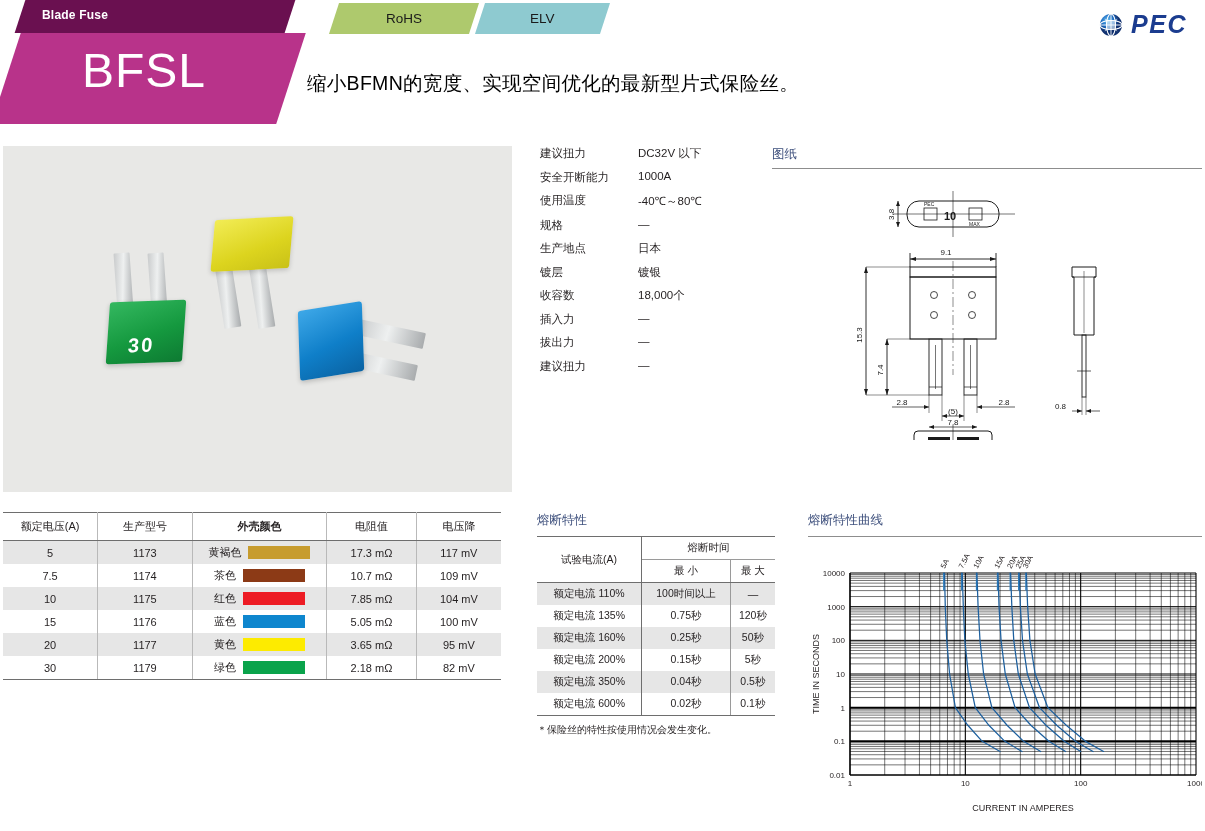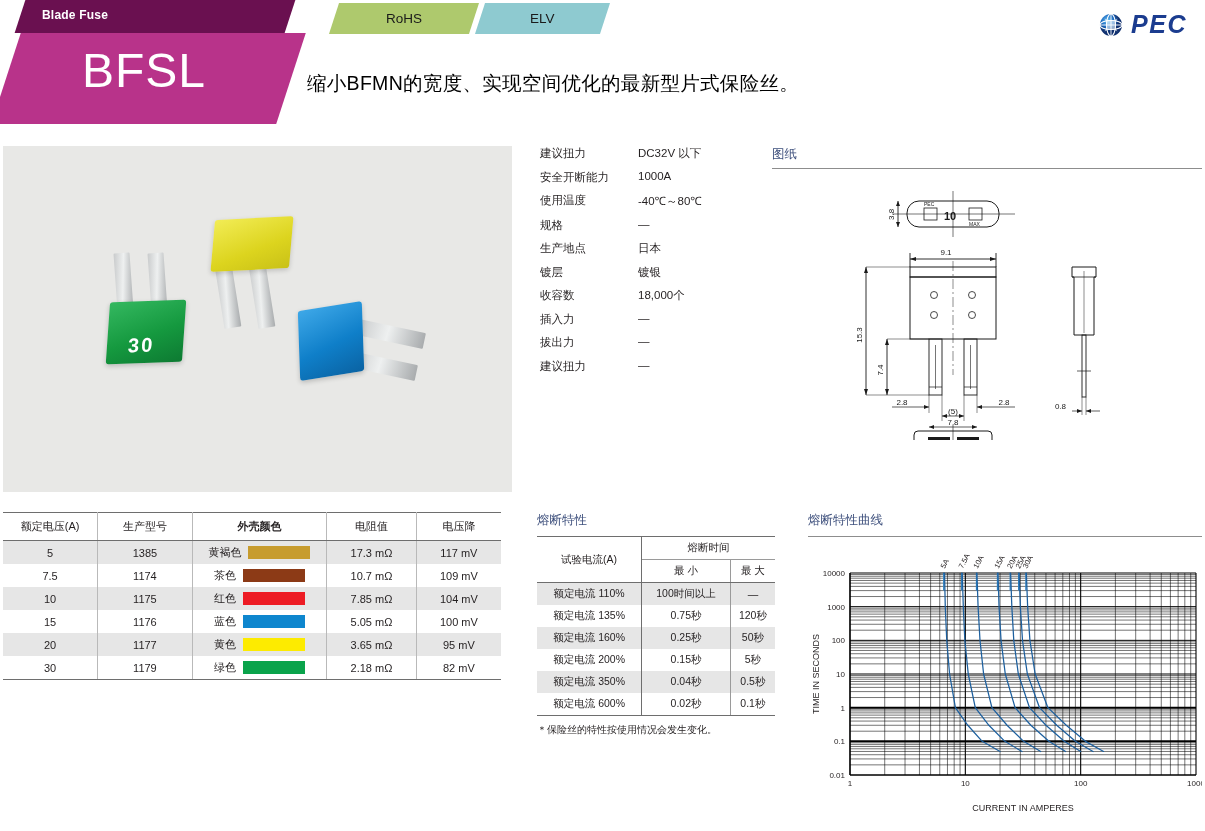--- a/index.html
+++ b/index.html
@@ -366,21 +366,21 @@
           <th style="width: 19%;">额定电压(A)</th>
           <th style="width: 19%;">生产型号</th>
           <th style="width: 27%; font-weight: bold;">外壳颜色</th>
           <th style="width: 18%;">电阻值</th>
           <th style="width: 17%;">电压降</th>
         </tr>
       </thead>
     <tbody>
         <tr>
           <td>5</td>
-          <td>1385</td>
+          <td>1173</td>
           <td>
             <div class="swatch-cell">
               <span>黄褐色</span>
               <span class="swatch" style="background: rgb(199, 156, 46);"></span>
             </div>
           </td>
           <td>17.3 mΩ</td>
           <td>117 mV</td>
         </tr>
         <tr>

